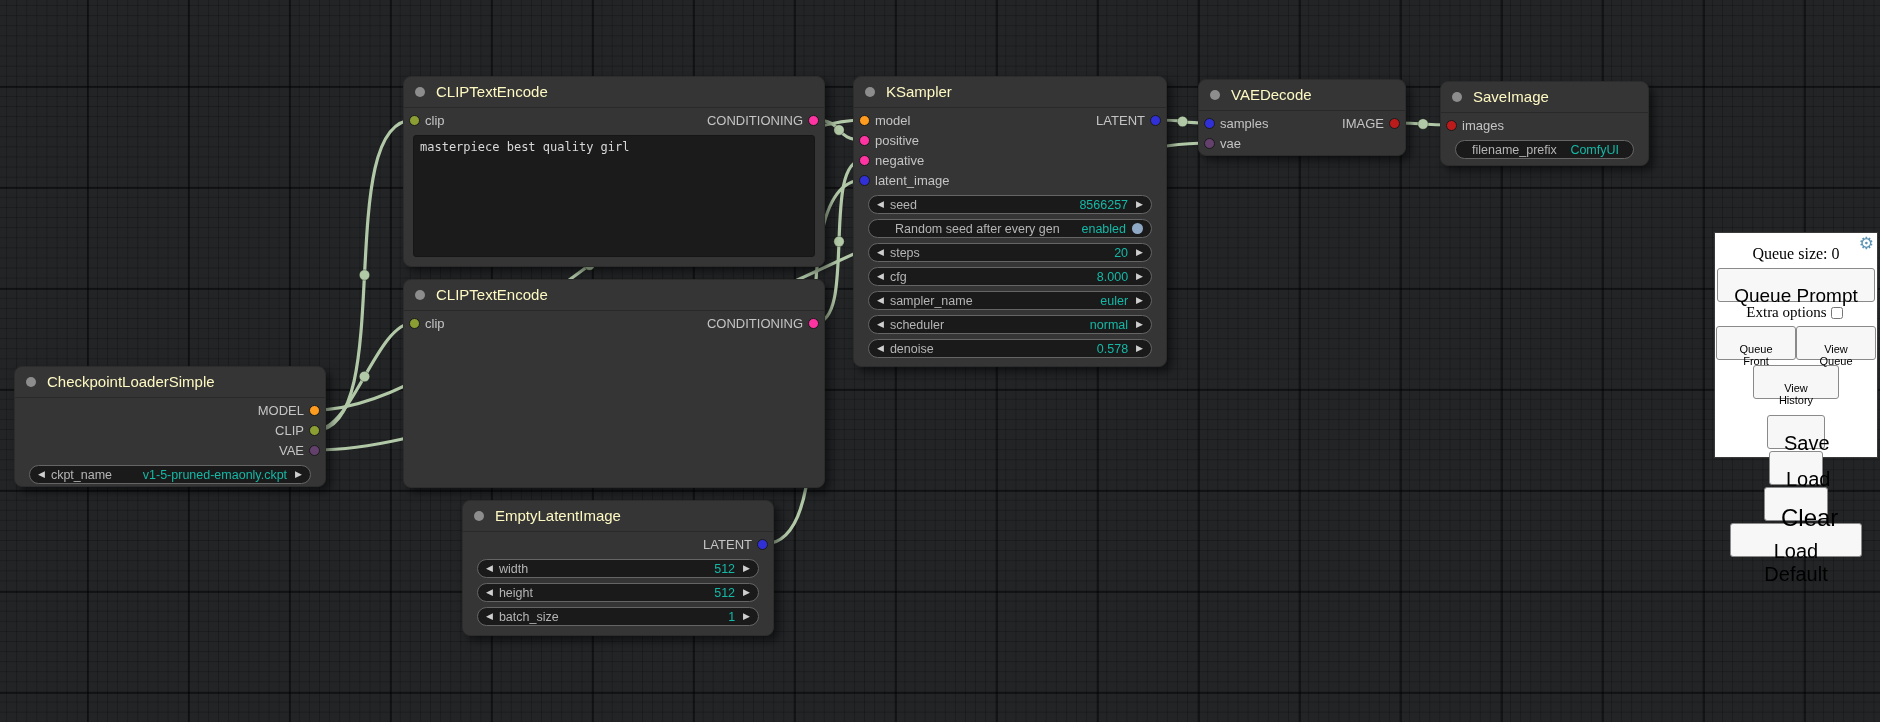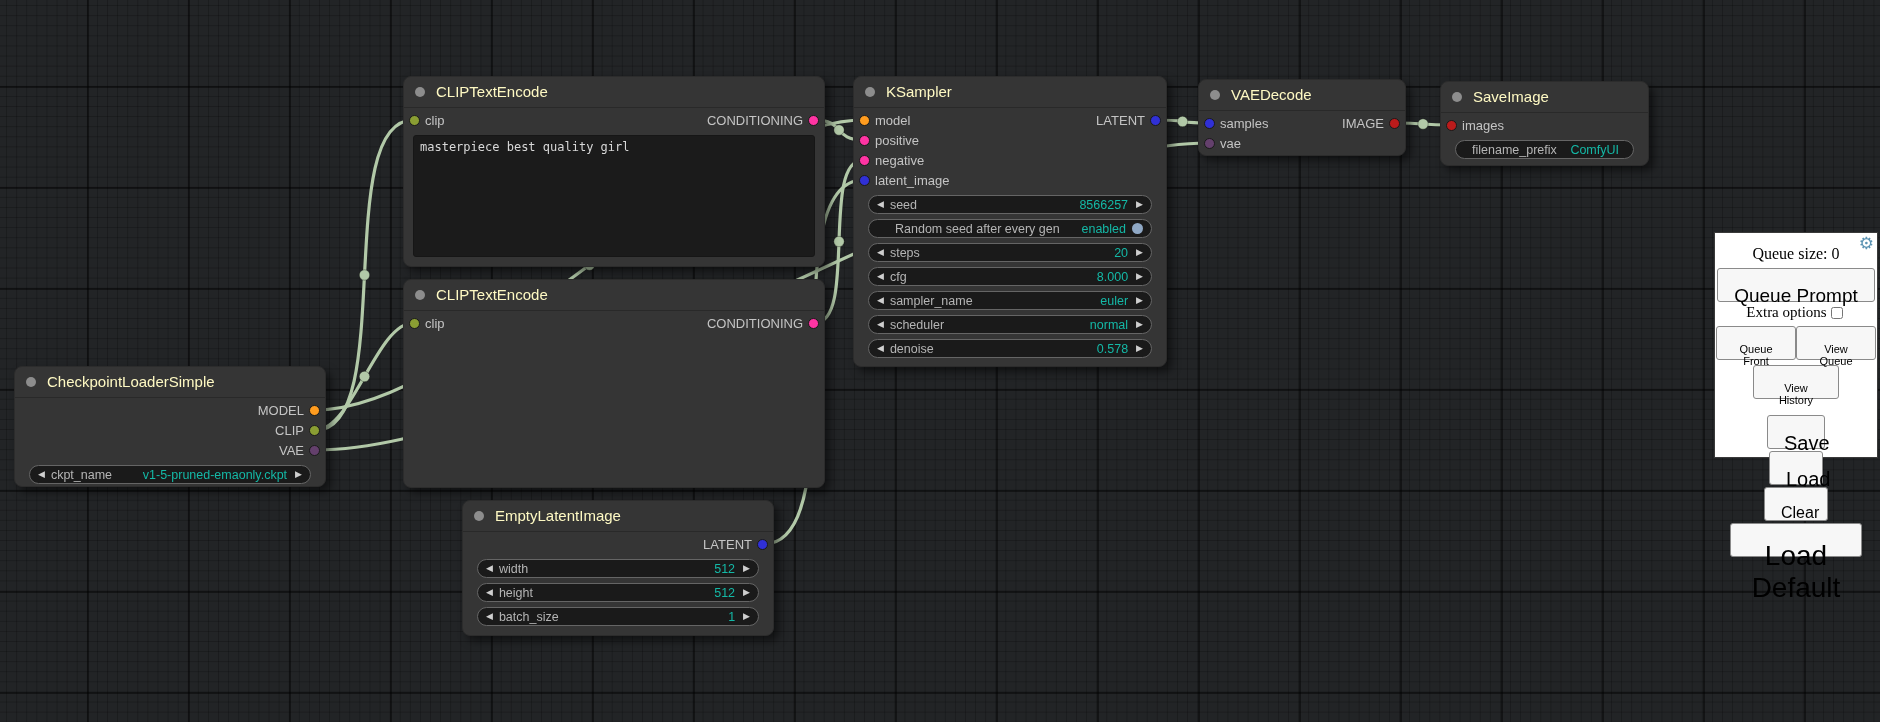--- a/index.html
+++ b/index.html
@@ -75,22 +75,22 @@
   }
   .btn-queue-prompt{width:158px;height:25px;font-size:19px;}
   .extra-row{height:19px;font-family:"Liberation Serif", serif;font-size:15px;}
   .extra-row input{width:12px;height:12px;vertical-align:-2px;margin-left:4px;}
   .row-2btn{display:flex;margin:1px 1px 0 1px;}
   .row-2btn button{flex:1 1 50%;height:15px;font-size:11px;margin:0 1px;display:inline-block;}
   .btn-view-history{width:86px;height:15px;font-size:11px;margin-top:3px !important;}
   .big-gap{height:11px;}
   .btn-save{width:58px;height:26px;font-size:20px;margin-top:3px !important;}
   .btn-load{width:54px;height:25px;font-size:20px;}
-  .btn-clear{width:64px;height:26px;font-size:16px;}
-  .btn-load-default{width:132px;height:26px;font-size:28px;}
+  .btn-clear{width:64px;height:26px;font-size:24px;}
+  .btn-load-default{width:132px;height:26px;font-size:20px;}
 </style>
 </head>
 <body>
 
 <div id="canvas">
   <svg id="links" width="1880" height="722">
       <path d="M 316 410 C 470.7798840289009 410, 708.2201159710992 120, 863 120" fill="none" stroke="#b2c9a8" stroke-width="3.2"></path>
       <circle cx="589.5" cy="265" r="5.2" fill="#b2c9a8" stroke="rgba(0,0,0,0.3)"></circle>
       <path d="M 316 430 C 397.2053723592227 430, 331.7946276407773 120, 413 120" fill="none" stroke="#b2c9a8" stroke-width="3.2"></path>
       <circle cx="364.5" cy="275" r="5.2" fill="#b2c9a8" stroke="rgba(0,0,0,0.3)"></circle>

